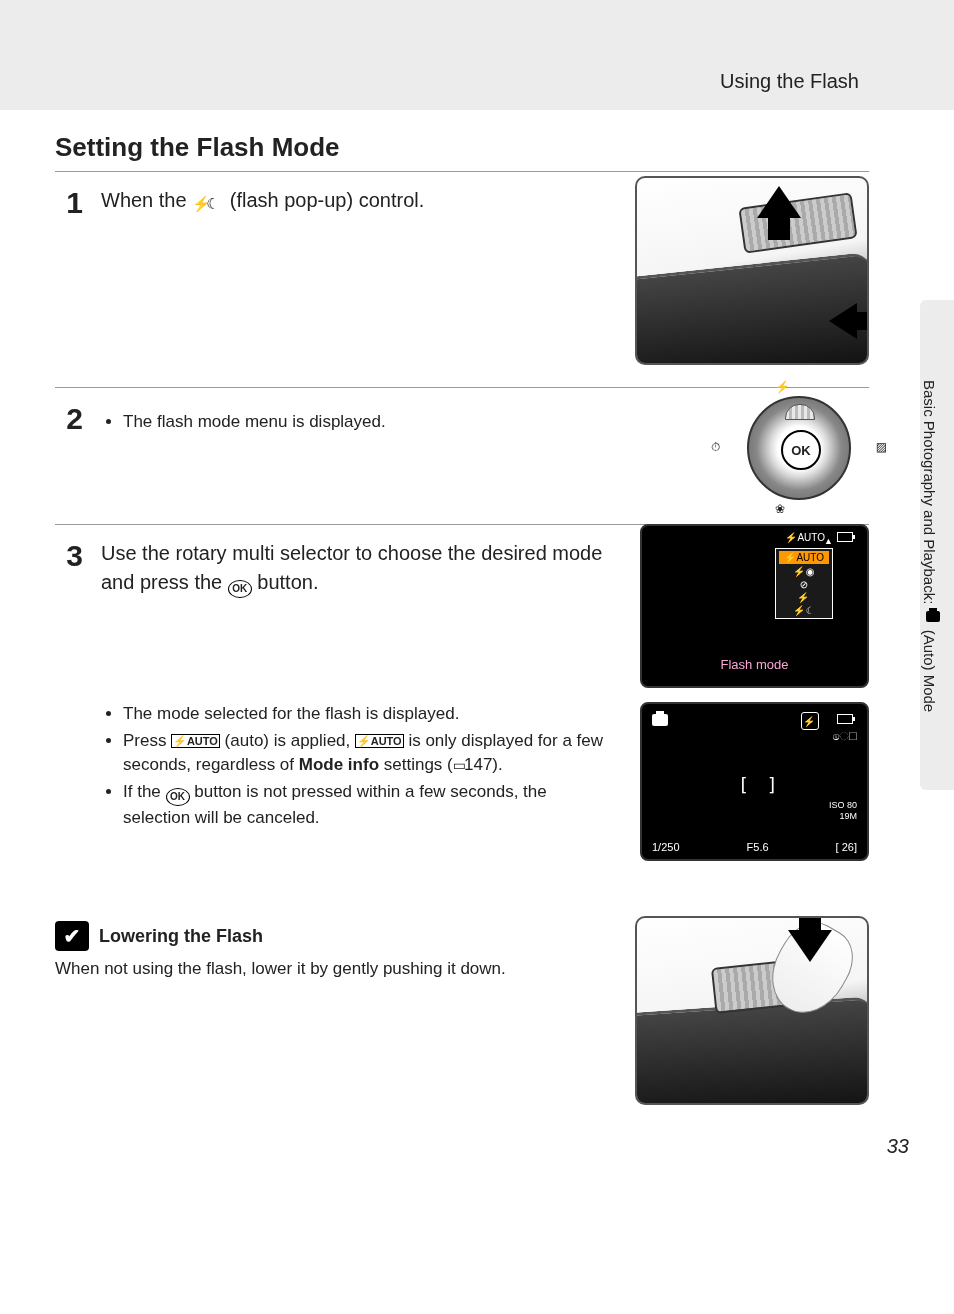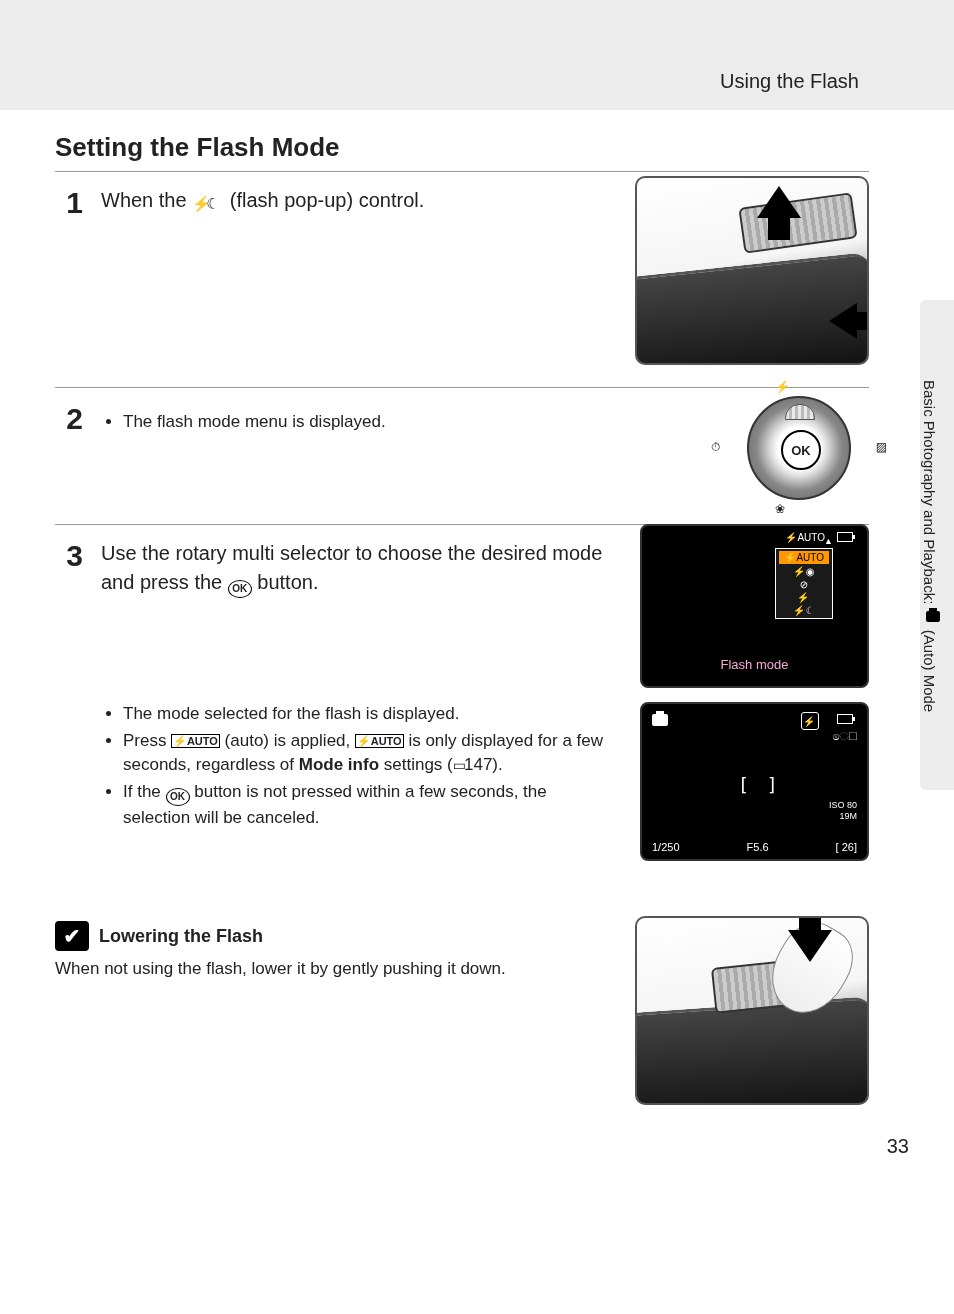--- a/index.html
+++ b/index.html
@@ -199,20 +199,21 @@
   }
   .side-cam-icon {
     display:inline-block; width:14px; height:11px; background:#000; border-radius:2px; vertical-align:middle; margin: 3px 0;
     position:relative;
   }
   .side-cam-icon::before{content:"";position:absolute;left:3px;top:-3px;width:8px;height:3px;background:#000;}
 
   .page-num {
     text-align: right;
     padding: 30px 45px 20px 0;
+    font-style: italic;
     font-size: 20px;
   }
 
   .icon-inline {
     display:inline-block; vertical-align:-2px; width:16px; height:16px;
   }
   .flash-bolt::before { content:"⚡"; font-size:15px; }
   .crescent::before { content:"☾"; font-size:15px; margin-left:-2px;}
   .off-circle {
     display:inline-flex; width:17px;height:17px; border:1.5px solid #000; border-radius:50%;

